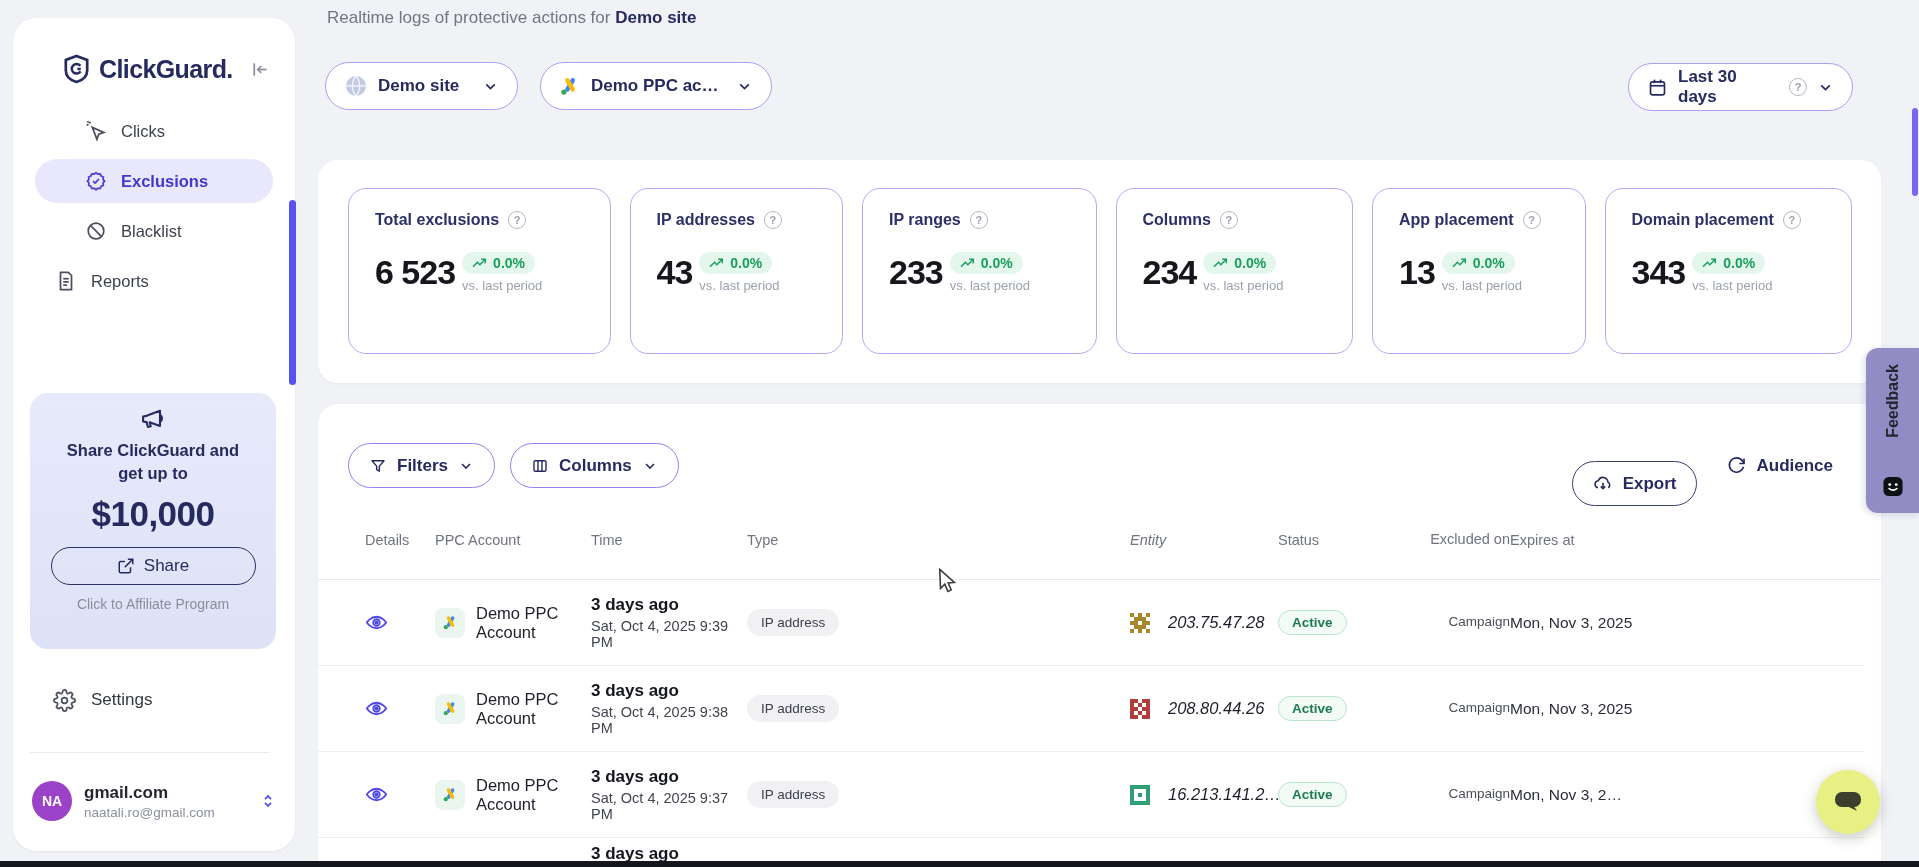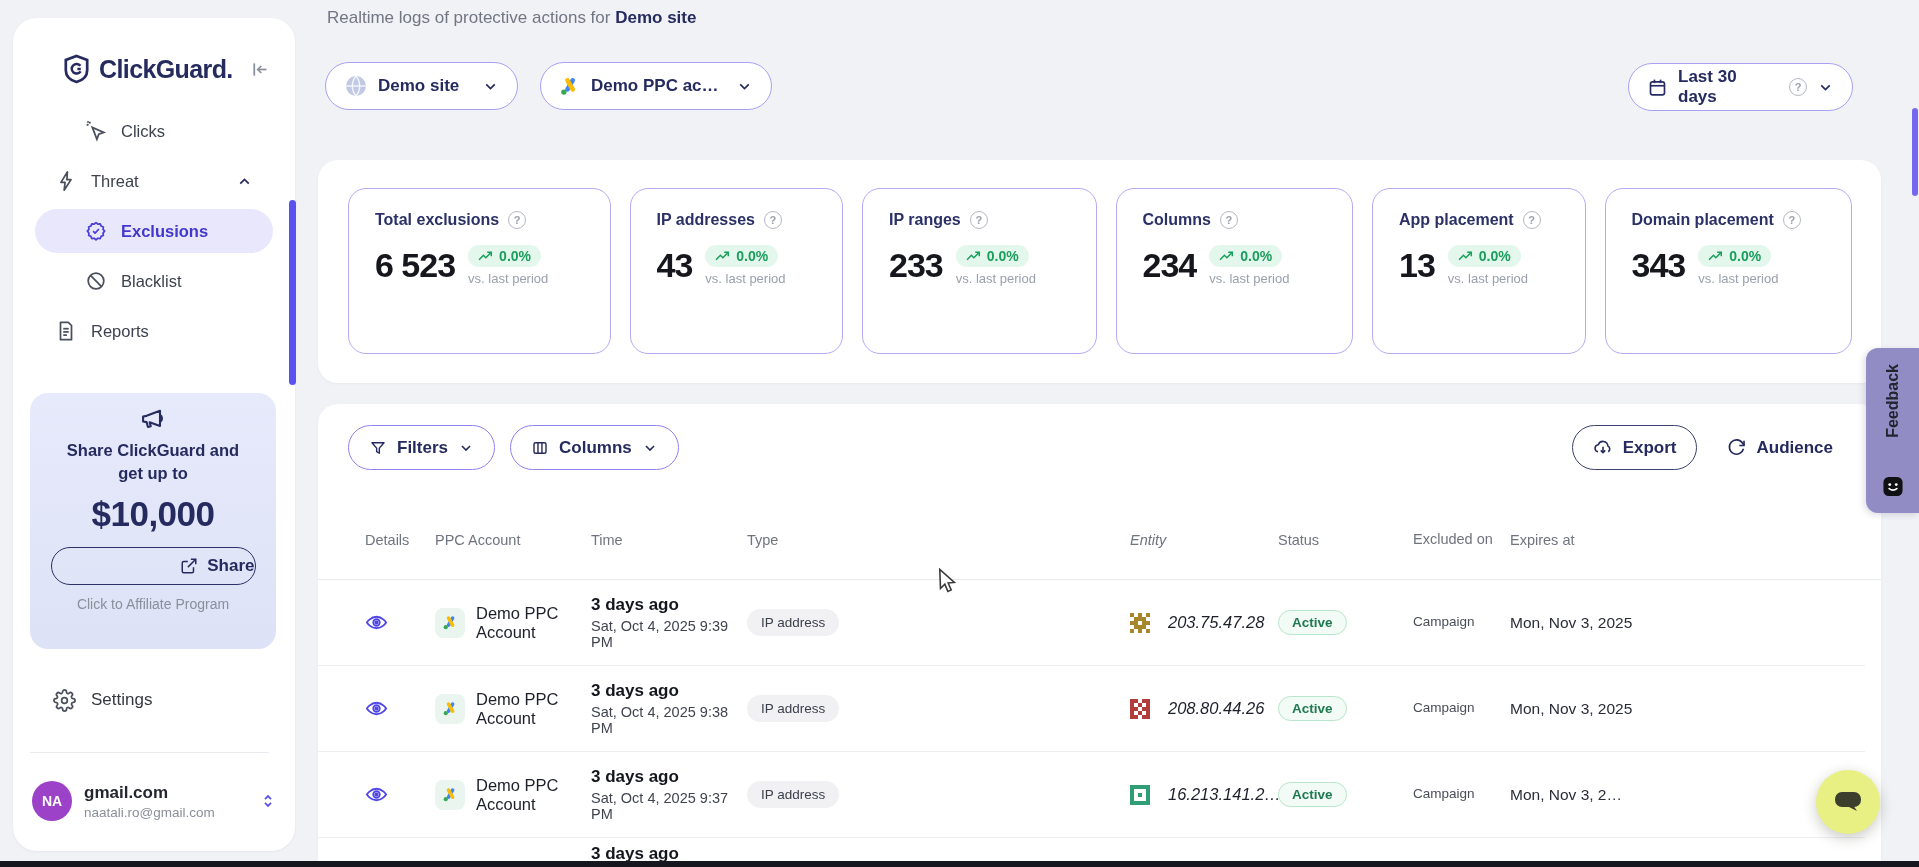--- a/index.html
+++ b/index.html
@@ -19,21 +19,21 @@
   .pad-lvl2 { padding-left:72px; }
   .nav-chevron { margin-left:auto; margin-right:42px; color:#262b5f; }
   .nav-pill { margin:3px 22px; height:44px; background:#e9e7fc; border-radius:22px; padding-left:50px; color:#4238cb; font-weight:600; }
   .nav-pill .ic { color:#4a3fd6; }
   .sb-scroll-thumb { position:absolute; left:289px; top:200px; width:7px; height:185px; background:#5a52ee; border-radius:4px; cursor:pointer; }
 
   .promo { position:absolute; left:17px; top:375px; width:246px; height:256px; background:linear-gradient(180deg,#e7eafb,#dde2f6); border-radius:18px; text-align:center; color:#262b5f; padding-top:12px; }
   .promo .mega { margin:0 auto 6px; width:28px; color:#262b5f; }
   .promo-line1 { font-size:16.5px; font-weight:600; line-height:1.4; width:200px; margin:0 auto; }
   .promo-amount { font-size:35px; font-weight:700; letter-spacing:-.5px; margin-top:9px; }
-  .share-btn { margin:13px auto 0; width:205px; height:38px; border:1.5px solid #2b3166; border-radius:20px; background:transparent; display:flex; align-items:center; justify-content:flex-end; gap:9px; font-size:17px; font-weight:700; color:#262b5f; cursor:pointer; font-family:inherit; }
+  .share-btn { margin:13px auto 0; width:205px; height:38px; border:1.5px solid #2b3166; border-radius:20px; background:transparent; display:flex; align-items:center; justify-content:center; gap:9px; font-size:17px; font-weight:400; color:#262b5f; cursor:pointer; font-family:inherit; }
   .promo-affiliate { margin-top:11px; font-size:14px; color:#8a8f9b; cursor:pointer; }
 
   .settings-item { position:absolute; top:664px; left:0; right:0; height:36px; display:flex; align-items:center; gap:15px; padding-left:40px; font-size:17px; color:#35393f; font-weight:500; cursor:pointer; }
   .sb-divider { position:absolute; left:17px; right:26px; top:734px; border-top:1px solid #e8eaef; }
   .user-row { position:absolute; left:19px; right:18px; top:763px; display:flex; align-items:center; cursor:pointer; }
   .avatar { width:40px; height:40px; border-radius:50%; background:#9c42c8; color:#fff; font-size:14px; font-weight:700; display:flex; align-items:center; justify-content:center; }
   .user-meta { margin-left:12px; }
   .user-name { font-size:17px; font-weight:700; color:#23262e; }
   .user-email { font-size:13.5px; color:#8a8f9b; margin-top:2px; }
   .user-chevrons { margin-left:auto; color:#5a52ee; cursor:pointer; }
@@ -48,38 +48,38 @@
   .chev { color:#262b5f; margin-left:auto; }
   .help-circle { width:18px; height:18px; border:1.4px solid #b4b8c2; border-radius:50%; color:#9aa0ab; font-size:11px; font-weight:700; display:inline-flex; align-items:center; justify-content:center; flex:none; cursor:pointer; }
 
   
   .stats-card { position:absolute; left:318px; top:160px; width:1563px; height:223px; background:#fff; border-radius:20px; box-shadow:0 1px 3px rgba(30,35,90,.04); }
   .tiles { position:absolute; left:30px; right:29px; top:28px; bottom:29px; display:flex; gap:19px; }
   .tile { border:1.5px solid #b7a8f6; border-radius:18px; padding:22px 26px; flex-grow:1; }
   .tile:nth-child(1){flex-basis:260px;} .tile:nth-child(2){flex-basis:211px;} .tile:nth-child(3){flex-basis:232px;}
   .tile:nth-child(4){flex-basis:235px;} .tile:nth-child(5){flex-basis:211px;} .tile:nth-child(6){flex-basis:245px;}
   .tile-head { display:flex; align-items:center; gap:9px; font-size:16px; font-weight:600; color:#2b3167; white-space:nowrap; }
-  .tile-body { display:flex; align-items:center; gap:13px; margin-top:16px; }
+  .tile-body { display:flex; align-items:center; gap:7px; margin-top:23px; }
   .tile-value { font-size:34px; font-weight:700; color:#16171d; letter-spacing:-1px; white-space:nowrap; }
   .delta-pill { display:inline-flex; align-items:center; gap:6px; background:#e4f7ec; color:#1a9e5c; font-size:14px; font-weight:700; border-radius:13px; padding:3px 10px; }
   .tile-sub { font-size:13px; color:#9aa0ac; margin-top:4px; white-space:nowrap; }
 
   
   .table-card { position:absolute; left:318px; top:404px; width:1563px; height:457px; background:#fff; border-radius:20px 20px 0 0; overflow:hidden; box-shadow:0 1px 3px rgba(30,35,90,.04); }
   .toolbar { position:absolute; left:30px; right:44px; top:21px; display:flex; align-items:center; }
   .tb-pill { height:45px; border:1.5px solid #8f83f2; border-radius:23px; background:#fff; display:flex; align-items:center; gap:10px; padding:0 20px; font-size:17px; font-weight:600; color:#262b5f; cursor:pointer; font-family:inherit; }
   .tb-columns { margin-left:15px; }
-  .tb-export { margin-left:auto; border-color:#39406e; }
+  .tb-export { margin-left:auto; border-color:#39406e;margin-top:36px; }
   .tb-refresh { border:none; background:transparent; padding:0 4px; margin-left:26px; height:45px; display:flex; align-items:center; gap:10px; font-size:17px; font-weight:600; color:#262b5f; cursor:pointer; font-family:inherit; }
 
   .thead { position:absolute; left:0; right:0; top:96px; height:80px; display:flex; align-items:center; padding-left:47px; border-bottom:1px solid #e7e9ee; font-size:14.5px; color:#70747f; }
   .rows { position:absolute; left:0; right:16px; top:176px; }
   .trow { height:86px; display:flex; align-items:center; padding-left:47px; border-bottom:1px solid #eceef2; }
   .col-details{width:70px;} .col-ppc{width:156px;} .col-time{width:156px;} .col-type{width:383px;}
-  .col-entity{width:148px;font-style:italic;} .col-status{width:135px;} .col-excl{width:97px; text-align:left; line-height:1.35;}
+  .col-entity{width:148px;font-style:italic;} .col-status{width:135px;} .col-excl{width:97px; text-align:right; line-height:1.35;}
   .col-exp{width:200px;}
   .eye-btn { color:#4f46e5; cursor:pointer; width:24px; }
   .ppc-cell { display:flex; align-items:center; gap:11px; font-size:16.5px; color:#1d202a; }
   .ads-tile { width:30px; height:30px; background:#e9f5ee; border-radius:8px; display:flex; align-items:center; justify-content:center; flex:none; }
   .time-rel { font-size:17px; font-weight:600; color:#14161e; }
   .time-abs { font-size:14.5px; color:#40444f; margin-top:3px; }
   .type-pill { display:inline-block; background:#f1f1f4; border-radius:14px; padding:6px 14px; font-size:13.5px; color:#3a3f4a; }
   .entity-cell { display:flex; align-items:center; gap:18px; font-size:16.5px; font-weight:500; color:#1d202a; white-space:nowrap; }
   .identicon { display:grid; grid-template-columns:repeat(5,4px); grid-auto-rows:4px; flex:none; }
   .identicon i { display:block; }
@@ -123,33 +123,20 @@
       <span class="ic">
         <svg width="22" height="22" viewBox="0 0 24 24" fill="none" stroke="currentColor" stroke-width="1.9">
             <path d="M8 8l5 13 2-5.5 5.5-2z"></path>
             <line x1="5" y1="1.8" x2="5.6" y2="3.8"></line>
             <line x1="1.8" y1="5" x2="3.8" y2="5.6"></line>
             <line x1="2.6" y1="1.4" x2="4" y2="2.8"></line>
           </svg>
       </span>
       <span>Clicks</span>
     </div>
-    <div class="nav-item pad-lvl1">
-      <span class="ic">
-        <svg width="22" height="22" viewBox="0 0 24 24" fill="none" stroke="currentColor" stroke-width="1.9" stroke-linejoin="round">
-            <path d="M13.5 2 6.5 13.5h4.5L10 22l7.5-11.5H13z"></path>
-          </svg>
-      </span>
-      <span>Threat</span>
-      <span class="nav-chevron">
-        <svg width="17" height="17" viewBox="0 0 24 24" fill="none" stroke="currentColor" stroke-width="2.4">
-            <polyline points="6 15 12 9 18 15"></polyline>
-          </svg>
-      </span>
-    </div>
     <div class="nav-item nav-pill">
       <span class="ic">
         <svg width="22" height="22" viewBox="0 0 24 24" fill="none" stroke="currentColor" stroke-width="1.9" stroke-linejoin="round">
             <path d="M12 2.8l2 1.7 2.6-.3 1 2.4 2.4 1-.3 2.6 1.7 2-1.7 2 .3 2.6-2.4 1-1 2.4-2.6-.3-2 1.7-2-1.7-2.6.3-1-2.4-2.4-1 .3-2.6-1.7-2 1.7-2-.3-2.6 2.4-1 1-2.4 2.6.3z"></path>
             <polyline points="8.8 12.2 11 14.4 15.2 9.8"></polyline>
           </svg>
       </span>
       <span>Exclusions</span>
     </div>
     <div class="nav-item pad-lvl2">

